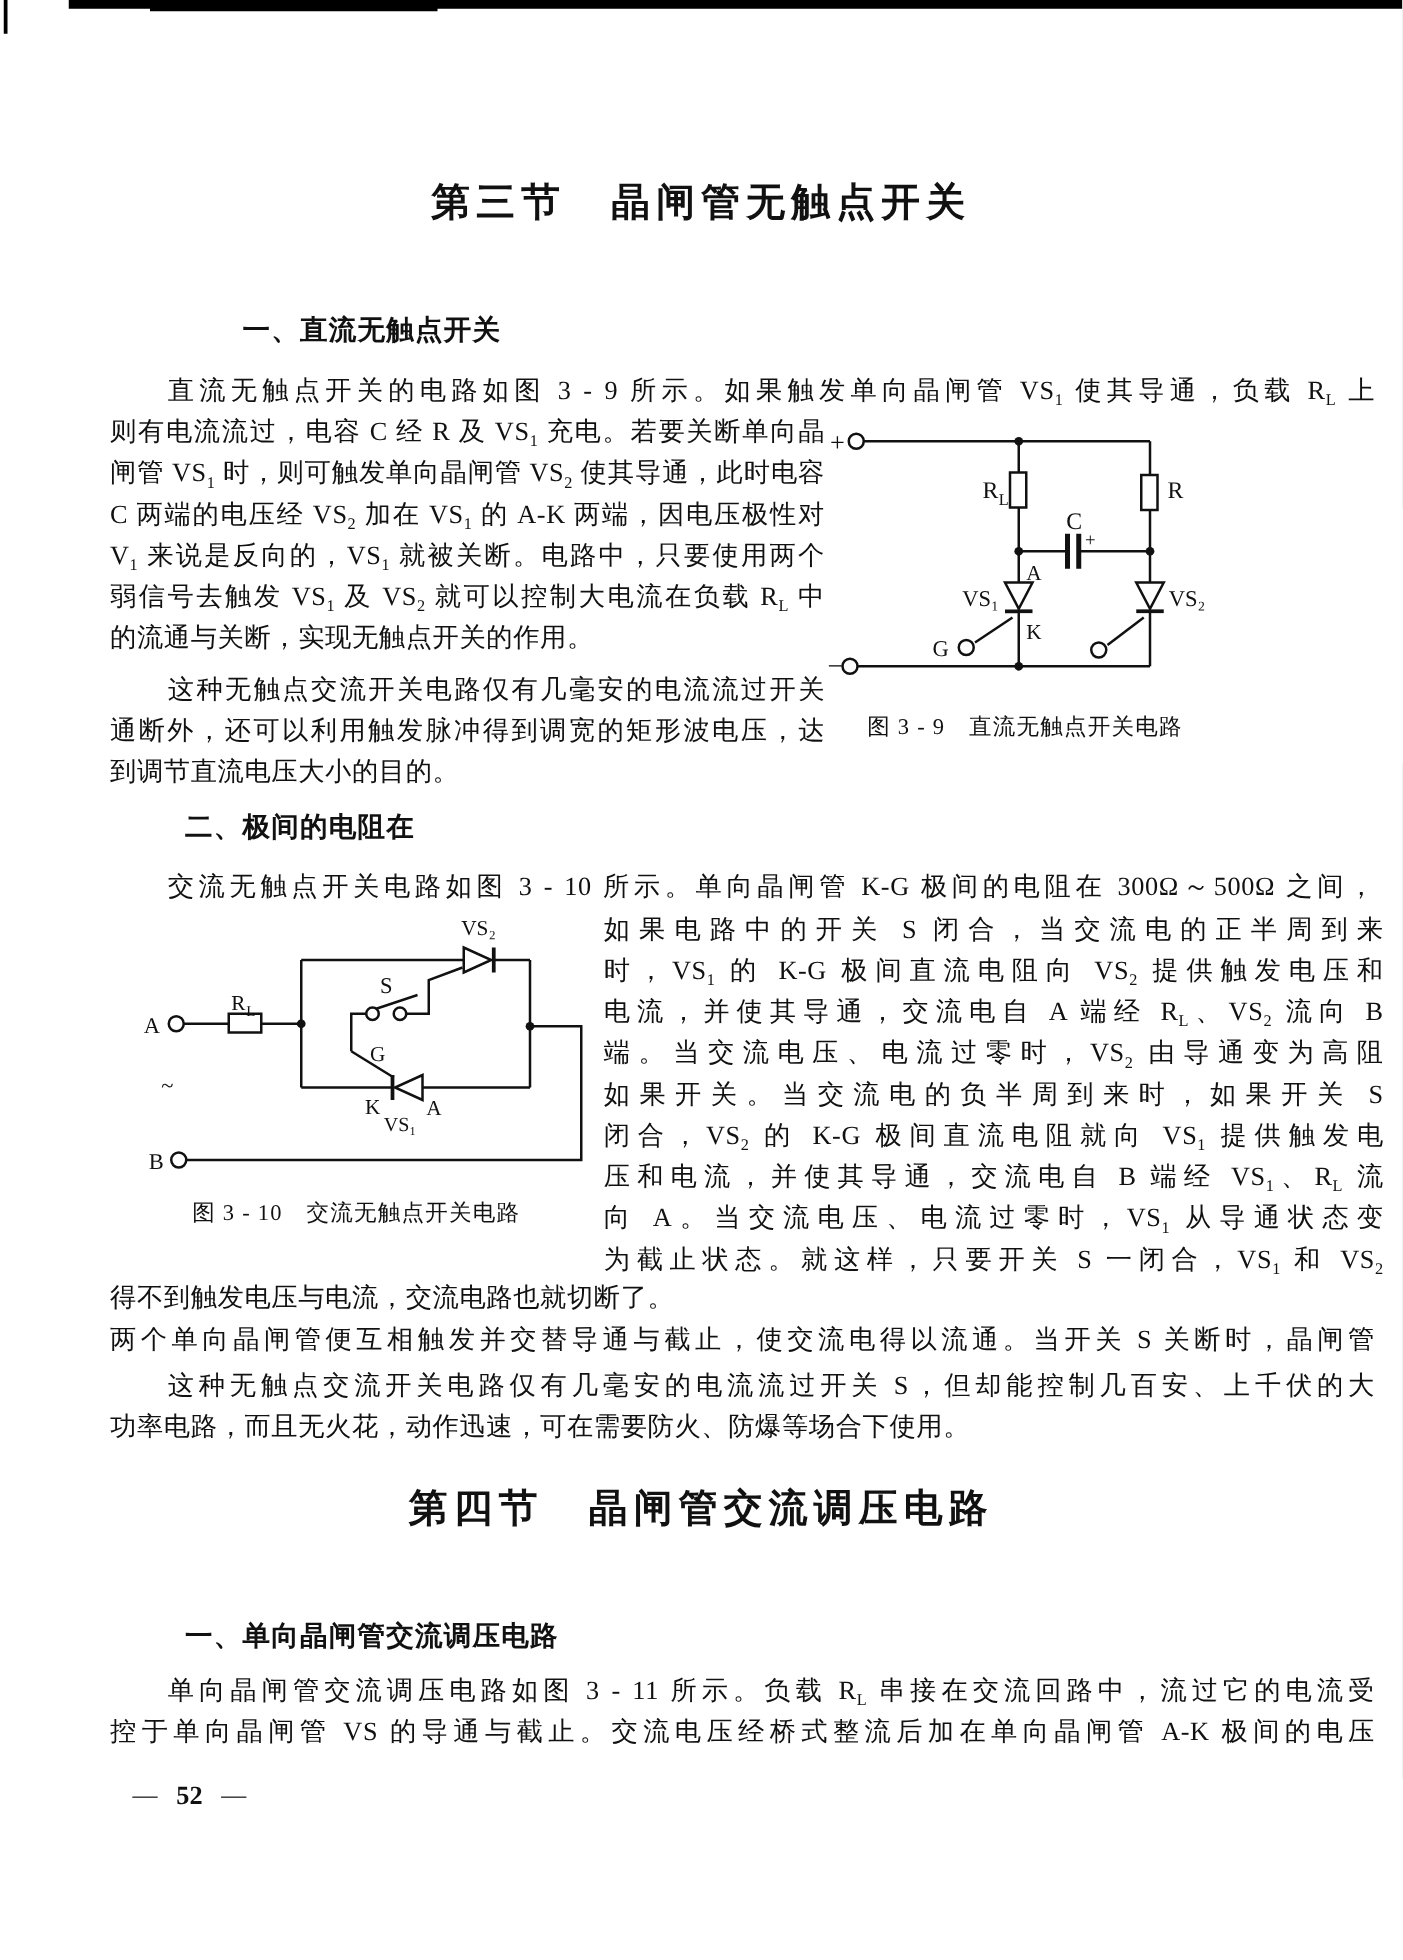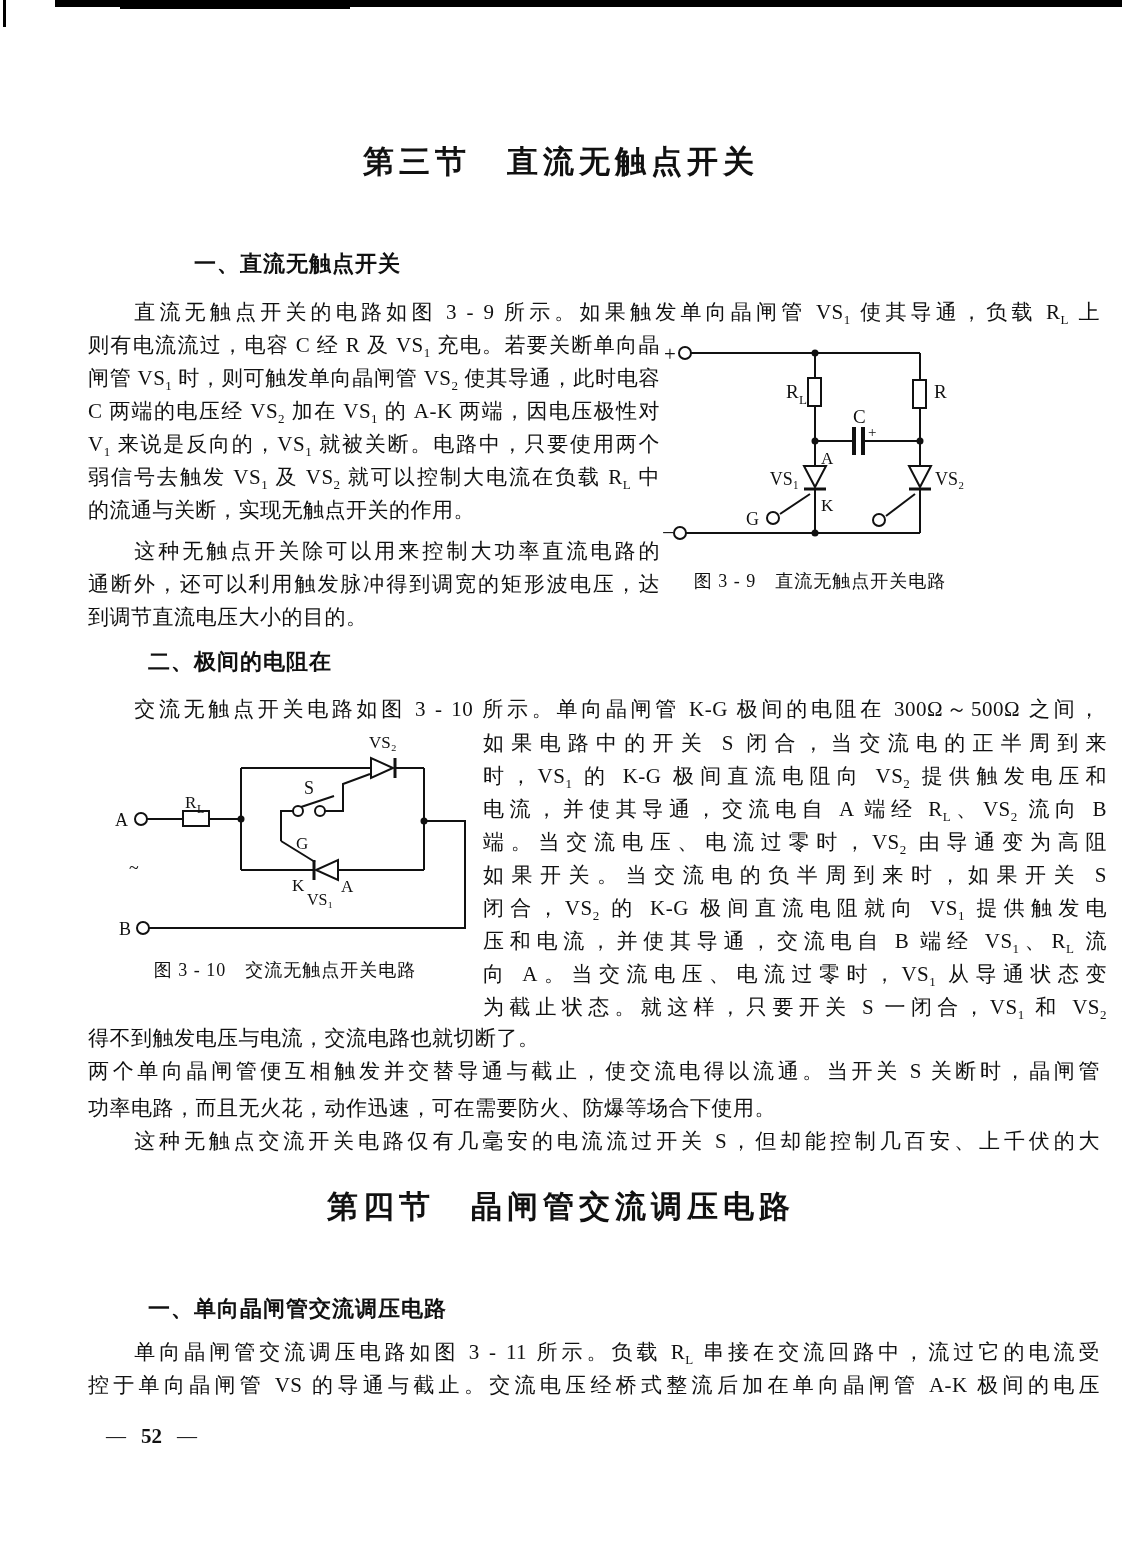--- a/index.html
+++ b/index.html
@@ -31,36 +31,36 @@
 </style>
 </head>
 <body>
 
 <div id="page">
 
   <div class="scanbar"></div>
   <div class="scanbar2"></div>
   <div class="scantick"></div>
 
-  <div class="sec-title" style="top:141px;">第三节　直流无触点开关</div>
+  <div class="sec-title" style="top:141px;">第三节　晶闸管无触点开关</div>
 
   <div class="sub-heading" style="top:249px;margin-left:46px;">一、直流无触点开关</div>
 
   <div class="col" style="left:88px;top:296px;width:1012px;">
     <div class="line fill ind">直流无触点开关的电路如图 3 - 9 所示。如果触发单向晶闸管 VS<sub>1</sub> 使其导通，负载 R<sub>L</sub> 上</div>
   </div>
 
   <div class="col" style="left:88px;top:329px;width:572px;">
     <div class="line fill">则有电流流过，电容 C 经 R 及 VS<sub>1</sub> 充电。若要关断单向晶</div>
     <div class="line fill">闸管 VS<sub>1</sub> 时，则可触发单向晶闸管 VS<sub>2</sub> 使其导通，此时电容</div>
     <div class="line fill">C 两端的电压经 VS<sub>2</sub> 加在 VS<sub>1</sub> 的 A-K 两端，因电压极性对</div>
     <div class="line fill">V<sub>1</sub> 来说是反向的，VS<sub>1</sub> 就被关断。电路中，只要使用两个</div>
     <div class="line fill">弱信号去触发 VS<sub>1</sub> 及 VS<sub>2</sub> 就可以控制大电流在负载 R<sub>L</sub> 中</div>
     <div class="line">的流通与关断，实现无触点开关的作用。</div>
-    <div class="line fill ind gap8">这种无触点开关除可以用来控制大功率直流电路的</div>
+    <div class="line fill ind gap8">这种无触点交流开关电路仅有几毫安的电流流过开关</div>
     <div class="line fill">通断外，还可以利用触发脉冲得到调宽的矩形波电压，达</div>
     <div class="line">到调节直流电压大小的目的。</div>
   </div>
 
   <div class="abs" style="left:658px;top:336px;">
     <svg width="422" height="232" viewBox="0 0 422 232">
       <g stroke="#111" stroke-width="2" fill="none">
 
         <circle cx="27" cy="17" r="6" fill="#fff"></circle>
         <line x1="33" y1="17" x2="262" y2="17"></line>
@@ -185,22 +185,22 @@
     <div class="line fill">向 A。当交流电压、电流过零时，VS<sub>1</sub> 从导通状态变</div>
     <div class="line fill">为截止状态。就这样，只要开关 S 一闭合，VS<sub>1</sub> 和 VS<sub>2</sub></div>
   </div>
 
   <div class="col" style="left:88px;top:1022px;width:1012px;">
     <div class="line">得不到触发电压与电流，交流电路也就切断了。</div>
     <div class="line fill">两个单向晶闸管便互相触发并交替导通与截止，使交流电得以流通。当开关 S 关断时，晶闸管</div>
   </div>
 
   <div class="col" style="left:88px;top:1092px;width:1012px;">
+    <div class="line fill ind">这种无触点交流开关电路仅有几毫安的电流流过开关 S，但却能控制几百安、上千伏的大</div>
     <div class="line">功率电路，而且无火花，动作迅速，可在需要防火、防爆等场合下使用。</div>
-    <div class="line fill ind">这种无触点交流开关电路仅有几毫安的电流流过开关 S，但却能控制几百安、上千伏的大</div>
   </div>
 
   <div class="sec-title" style="top:1186px;">第四节　晶闸管交流调压电路</div>
 
   <div class="sub-heading" style="top:1294px;">一、单向晶闸管交流调压电路</div>
 
   <div class="col" style="left:88px;top:1336px;width:1012px;">
     <div class="line fill ind">单向晶闸管交流调压电路如图 3 - 11 所示。负载 R<sub>L</sub> 串接在交流回路中，流过它的电流受</div>
     <div class="line fill">控于单向晶闸管 VS 的导通与截止。交流电压经桥式整流后加在单向晶闸管 A-K 极间的电压</div>
   </div>

